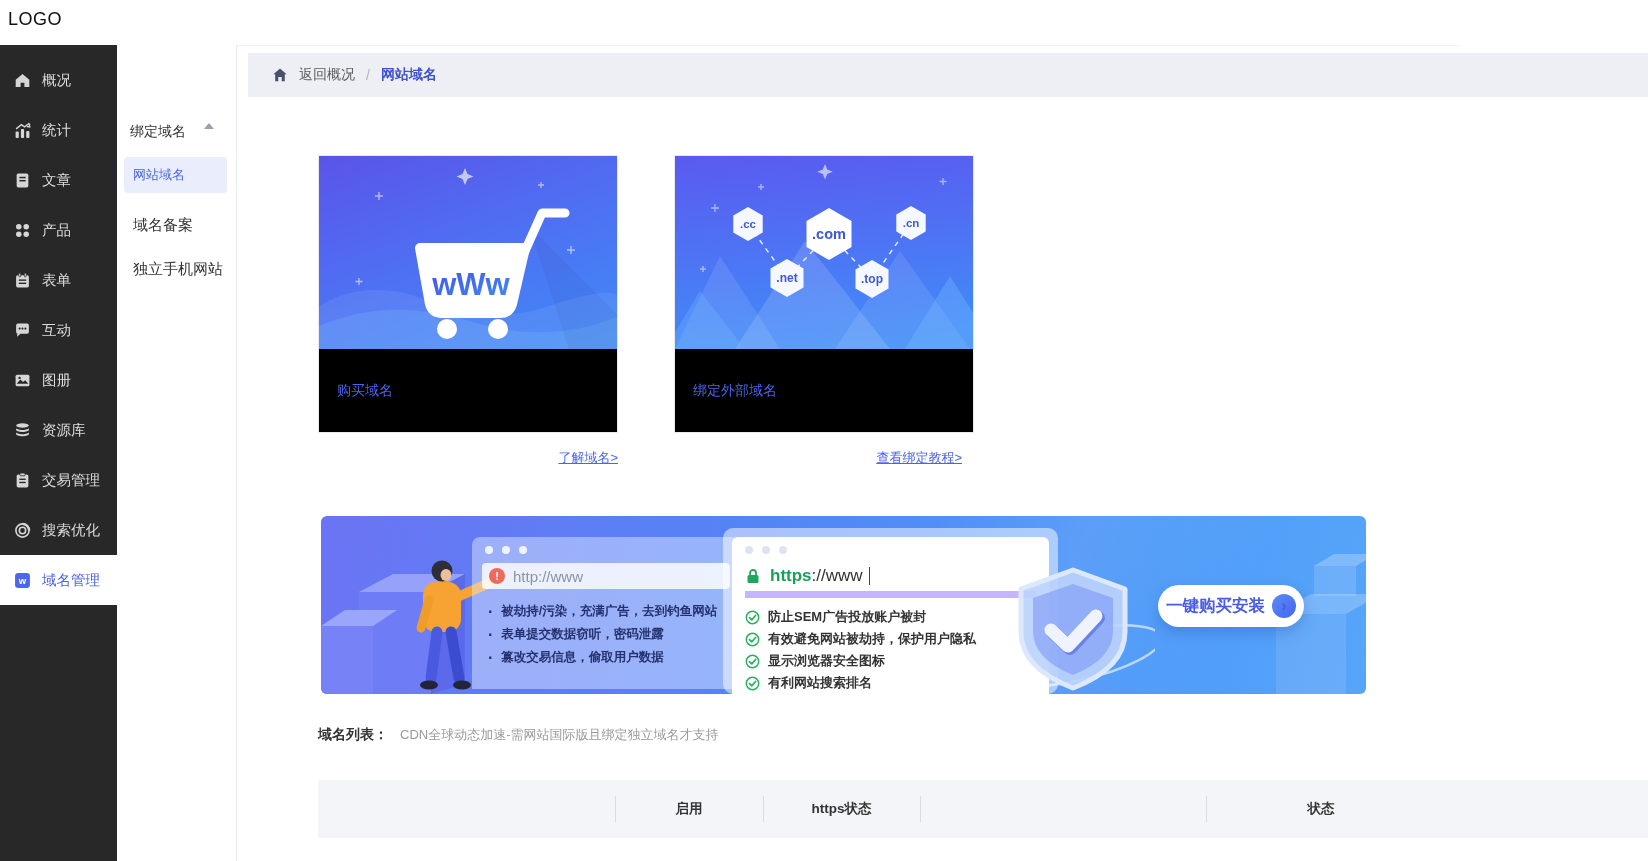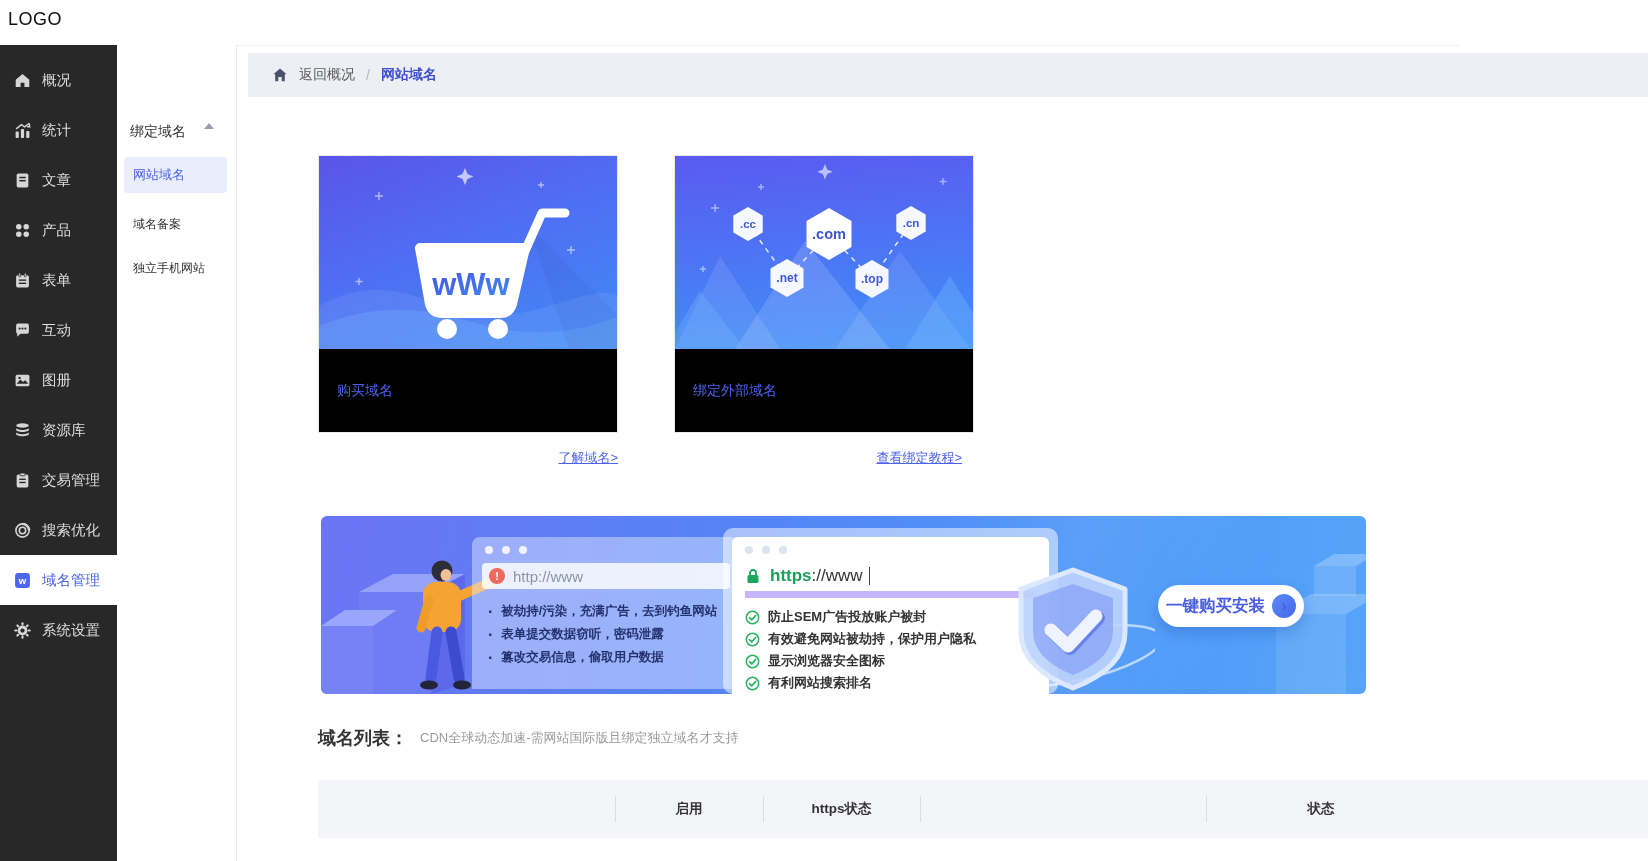--- a/index.html
+++ b/index.html
@@ -17,21 +17,21 @@
   .s-item .s-lb{margin-left:11px;font-size:14.5px;color:#dedede;white-space:nowrap;}
   .s-item.active{background:#ffffff;}
   .s-item.active .s-lb{color:#4a62e8;}
 
   
   .subside{position:absolute;left:117px;top:45px;width:119px;height:816px;background:#fff;border-right:1px solid #ededed;}
   .sub-group{position:absolute;left:13px;top:78px;width:100px;display:flex;align-items:flex-start;font-size:14px;color:#333;cursor:pointer;}
   .caret-up{margin-left:18px;width:0;height:0;border-left:5px solid transparent;border-right:5px solid transparent;border-bottom:6px solid #9aa0ab;}
   .sub-pill{position:absolute;left:7px;top:112px;width:103px;height:36px;background:#e9edfc;border-radius:4px;display:flex;align-items:center;cursor:pointer;}
   .sub-pill span{margin-left:9px;font-size:13px;color:#4a62e8;}
-  .sub-item{position:absolute;left:16px;width:100px;font-size:12px;color:#333;cursor:pointer;}
+  .sub-item{position:absolute;left:16px;width:100px;font-size:15px;color:#333;cursor:pointer;}
 
   
   .crumbbar{position:absolute;left:248px;top:53px;right:0;height:44px;background:#edeff4;display:flex;align-items:center;}
   .crumbbar .home-ic{margin-left:24px;width:16px;height:16px;}
   .crumb-back{margin-left:11px;font-size:14px;color:#5c5c5c;cursor:pointer;}
   .crumb-sep{margin:0 11px;font-size:14px;color:#b4b4b4;}
   .crumb-cur{font-size:14px;font-weight:bold;color:#3f51cd;}
 
   
   .card{position:absolute;top:155px;width:300px;height:278px;border:1px solid #eaeaea;background:#000000;box-sizing:border-box;cursor:pointer;}
@@ -74,21 +74,21 @@
   .benefit svg{width:15px;height:15px;margin-right:8px;flex:none;}
   .benefit span{font-size:13px;font-weight:600;color:#333;white-space:nowrap;}
 
   .cta-btn{position:absolute;left:837px;top:69px;width:146px;height:42px;background:#fff;border-radius:21px;display:flex;align-items:center;justify-content:center;
            box-shadow:0 6px 14px rgba(30,60,160,.25);cursor:pointer;}
   .cta-btn span{font-size:16.5px;font-weight:bold;color:#4a5de0;}
   .cta-arrow{margin-left:7px;width:24px;height:24px;border-radius:50%;background:linear-gradient(135deg,#5b8cf6,#4566ee);color:#fff;display:flex;align-items:center;justify-content:center;font-size:15px;font-weight:bold;line-height:0;padding-bottom:2px;box-sizing:border-box;}
 
   
   .dl-row{position:absolute;left:318px;top:726px;display:flex;align-items:center;}
-  .dl-label{font-size:18px;font-weight:600;color:#333;}
+  .dl-label{font-size:14px;font-weight:600;color:#333;}
   .dl-hint{margin-left:12px;font-size:13px;color:#9a9a9a;}
 
   .thead{position:absolute;left:318px;top:780px;right:0;height:58px;background:#f4f5f9;}
   .th{position:absolute;top:0;height:58px;display:flex;align-items:center;justify-content:center;font-size:13.5px;font-weight:600;color:#333;}
   .th.c0{left:0;width:297px;}
   .th.c1{left:297px;width:148px;}
   .th.c2{left:445px;width:157px;}
   .th.c3{left:602px;width:286px;}
   .th.c4{left:888px;width:230px;}
   .vsep{position:absolute;top:16px;width:1px;height:26px;background:#d9dce3;}
@@ -222,41 +222,20 @@
     <div class="s-item active">
       <span class="s-ic">
         <svg viewBox="0 0 16 16" width="17" height="17">
             <rect x="1" y="1" width="14" height="14" rx="3" fill="#4d66ef"></rect>
             <text x="8" y="11.4" text-anchor="middle" font-size="9" font-weight="bold" fill="#fff">w</text>
           </svg>
       </span>
       <span class="s-lb">域名管理</span>
     </div>
 
-    <div class="s-item">
-      <span class="s-ic">
-        <svg viewBox="0 0 16 16" width="17" height="17">
-            <g fill="#d6d6d6">
-              <circle cx="8" cy="8" r="4.6"></circle>
-              <circle cx="8" cy="8" r="2" fill="#282828"></circle>
-              <g>
-                <rect x="7" y="0.2" width="2" height="3" rx="1"></rect>
-                <rect x="7" y="12.8" width="2" height="3" rx="1"></rect>
-                <rect x="7" y="0.2" width="2" height="3" rx="1" transform="rotate(90 8 8)"></rect>
-                <rect x="7" y="12.8" width="2" height="3" rx="1" transform="rotate(90 8 8)"></rect>
-                <rect x="7" y="0.2" width="2" height="3" rx="1" transform="rotate(45 8 8)"></rect>
-                <rect x="7" y="12.8" width="2" height="3" rx="1" transform="rotate(45 8 8)"></rect>
-                <rect x="7" y="0.2" width="2" height="3" rx="1" transform="rotate(-45 8 8)"></rect>
-                <rect x="7" y="12.8" width="2" height="3" rx="1" transform="rotate(-45 8 8)"></rect>
-              </g>
-            </g>
-          </svg>
-      </span>
-      <span class="s-lb">系统设置</span>
-    </div>
   </div>
 
   <div class="subside">
     <div class="sub-group">
       <span>绑定域名</span>
       <i class="caret-up"></i>
     </div>
     <div class="sub-pill">
       <span>网站域名</span>
     </div>

